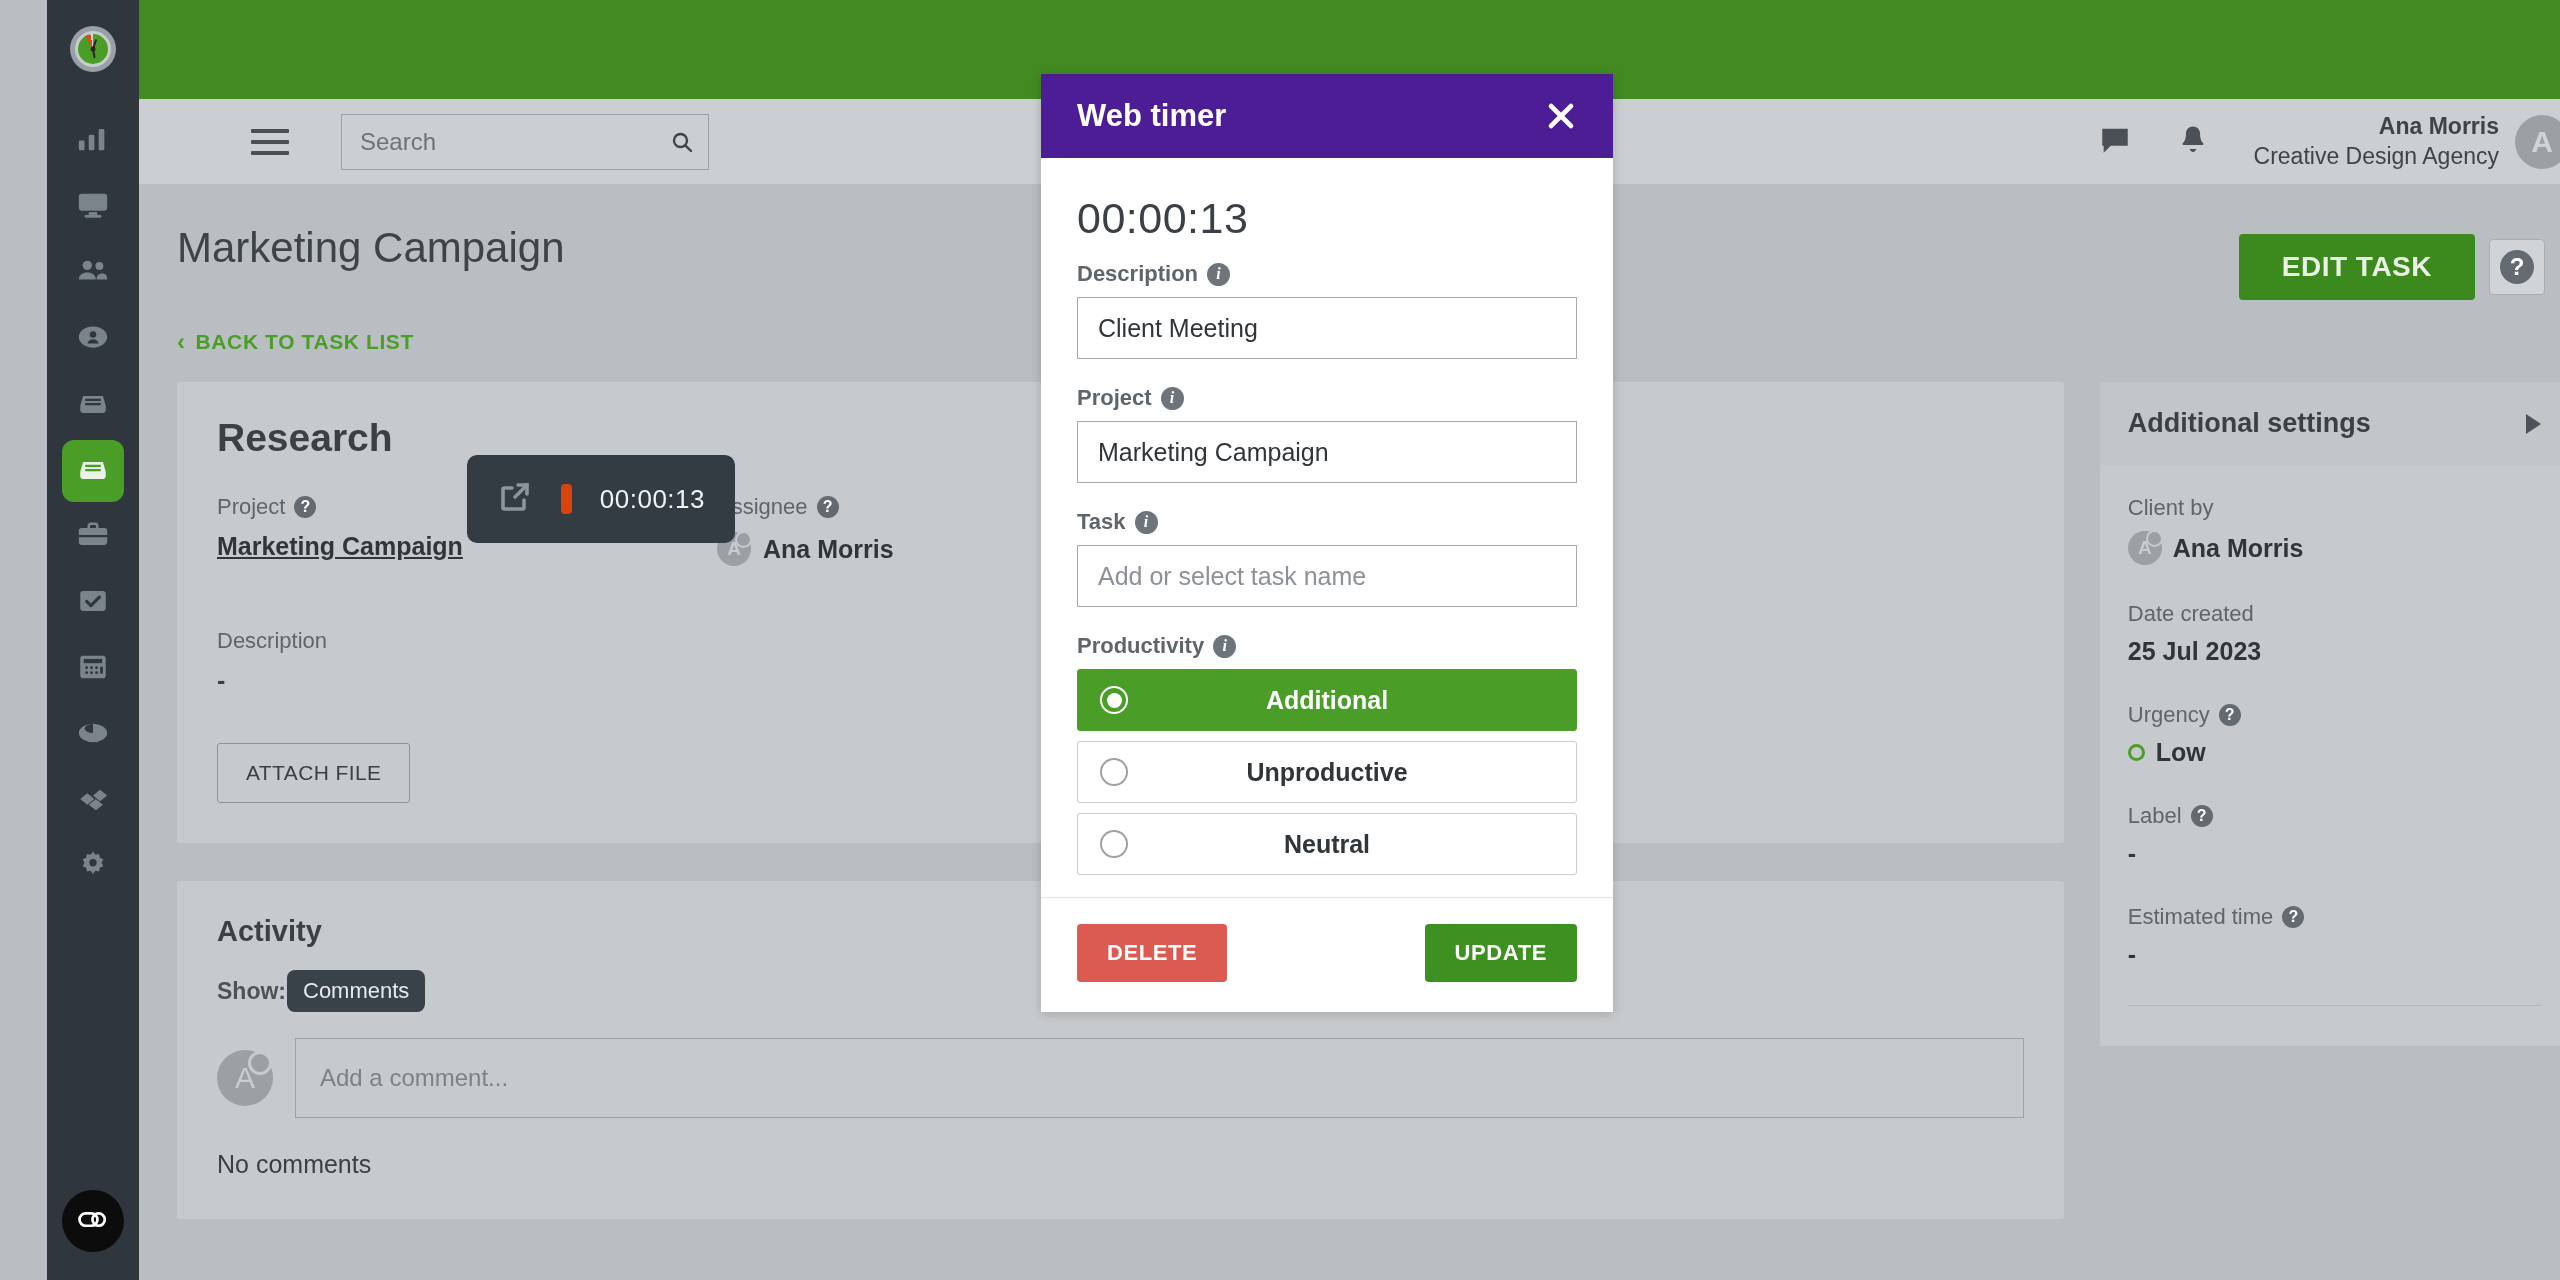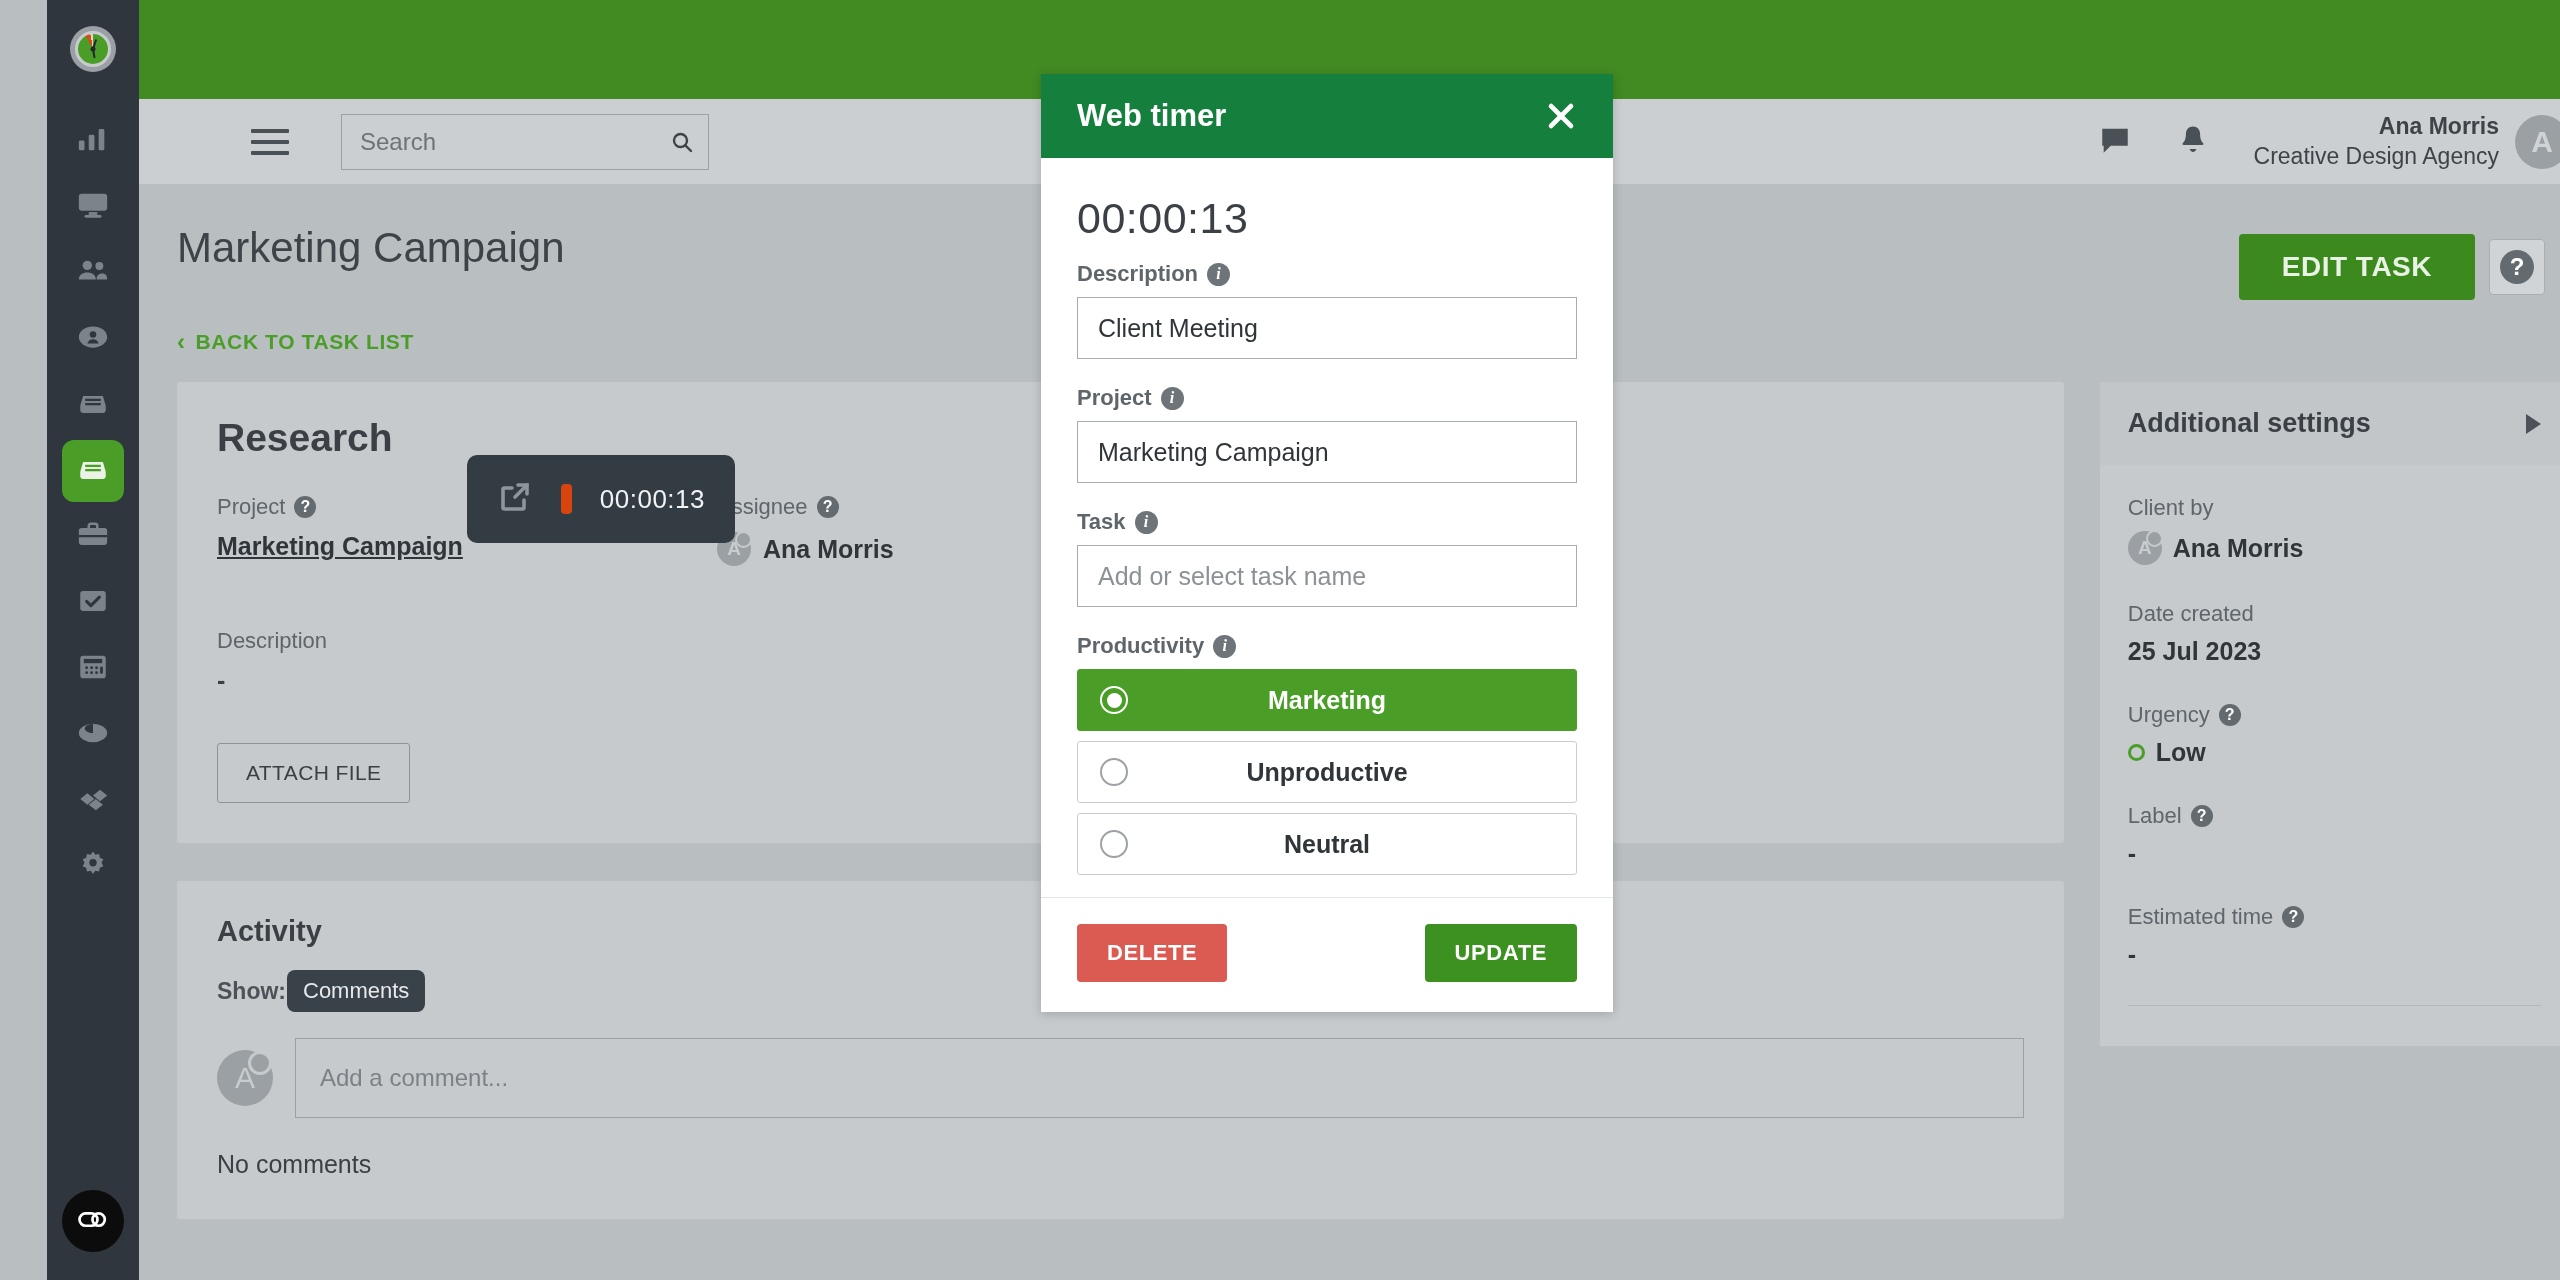--- a/index.html
+++ b/index.html
@@ -225,21 +225,21 @@
   .urg-dot { width: 17px; height: 17px; border-radius: 50%; border: 3px solid #4a9e28; }
   .side-divider { height:1px; background:#b2b7b9; margin-top: 10px; }
 
   
   .modal {
     position: absolute; left: 994px; top: 74px; width: 572px;
     background: #ffffff; z-index: 100;
     box-shadow: 0 2px 10px rgba(0,0,0,.18);
   }
   .modal-head {
-    background: #15803d; height: 84px; display:flex; align-items:center;
+    background: #4c1d95; height: 84px; display:flex; align-items:center;
     padding: 0 30px 0 36px;
   }
   .modal-title { color:#fff; font-size: 31px; font-weight: bold; }
   .modal-close { margin-left:auto; cursor:pointer; width: 44px; height: 44px; display:flex; align-items:center; justify-content:center; }
   .modal-close svg { width: 34px; height: 34px; stroke:#fff; stroke-width: 3.4; }
 
   .modal-body { padding: 36px 36px 0 36px; }
   .modal-timer { font-size: 43px; color:#3a4045; letter-spacing: .5px; margin-bottom: 18px; }
   .m-label { font-size: 22px; color:#5e656b; font-weight: bold; display:flex; align-items:center; gap:9px; margin-bottom: 10px; }
   .i-circle {
@@ -609,21 +609,21 @@
       <input class="m-input" placeholder="Add or select task name" style="">
 
       <div class="m-label">
         <span>Productivity</span>
         <span class="i-circle">i</span>
       </div>
 
       <div class="radio-group">
         <div class="radio-opt selected">
           <span class="radio-mark"></span>
-          <span class="radio-label">Marketing</span>
+          <span class="radio-label">Additional</span>
         </div>
         <div class="radio-opt">
           <span class="radio-mark"></span>
           <span class="radio-label">Unproductive</span>
         </div>
         <div class="radio-opt">
           <span class="radio-mark"></span>
           <span class="radio-label">Neutral</span>
         </div>
       </div>

